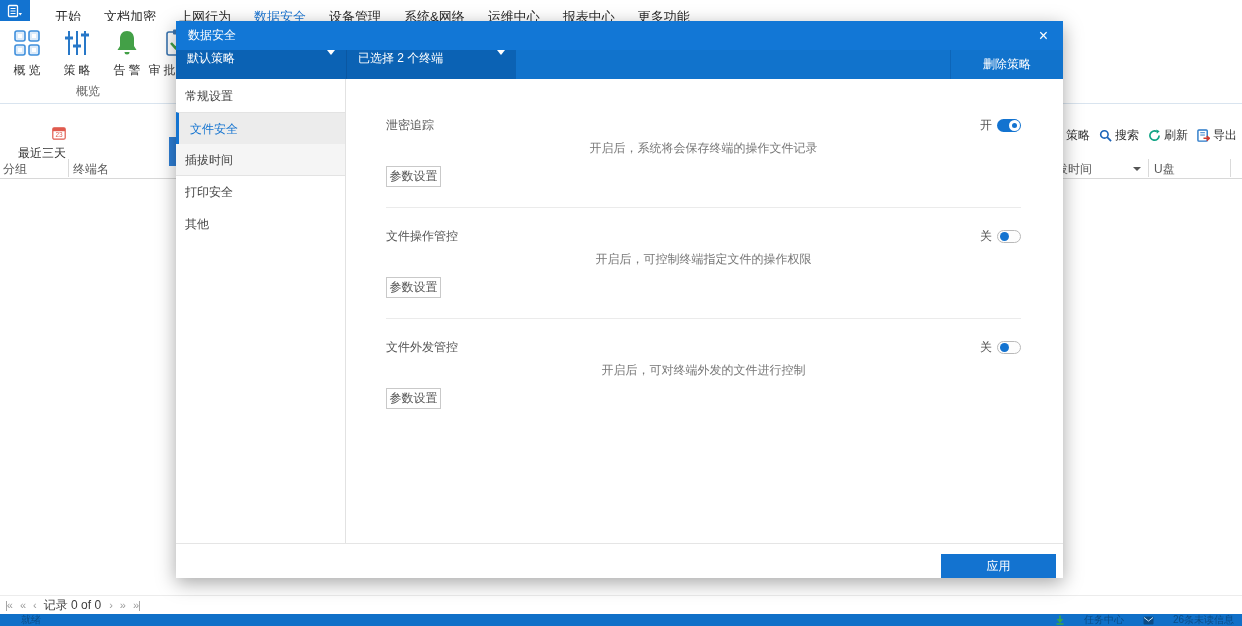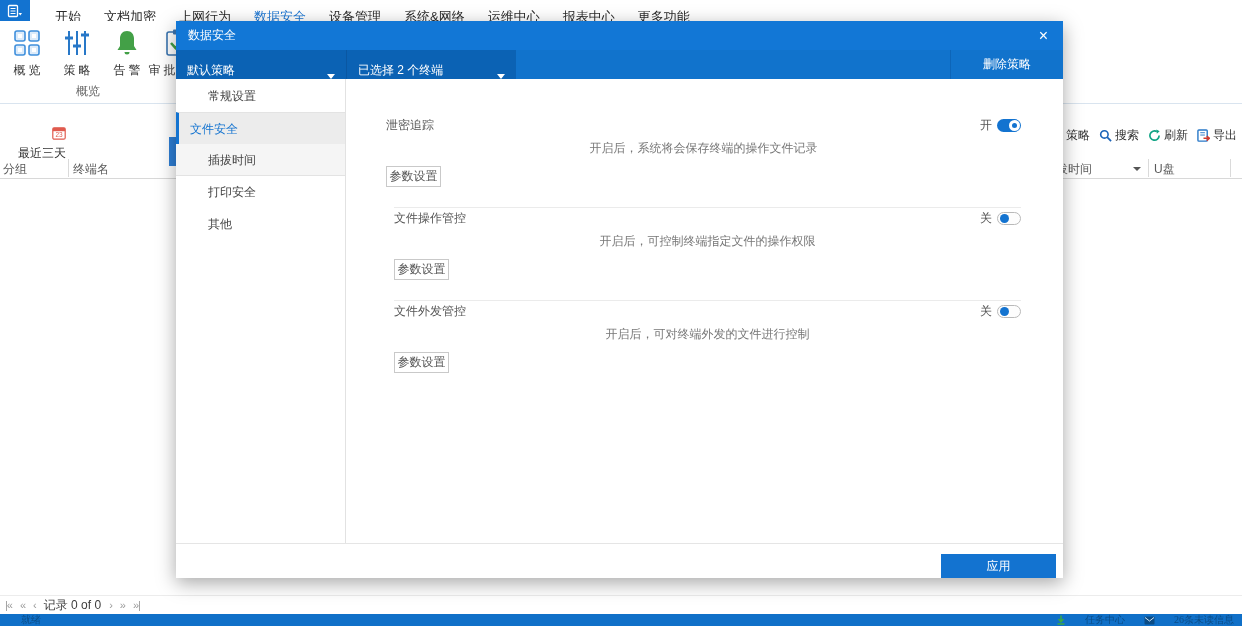--- a/index.html
+++ b/index.html
@@ -48,49 +48,49 @@
     border-top:1px solid #ececec; display:flex; align-items:center; gap:8px;
     padding-left:5px; font-size:11px; color:#9a9a9a; background:#fff; }
   .pager .pg { cursor:pointer; letter-spacing:-1px; }
   .pager .rec { color:#3c3c3c; font-size:12px; }
 
   
   .statusbar { position:absolute; left:0; bottom:0; width:100%; height:12px;
     background:#1070c8; display:flex; align-items:center; font-size:10px;
     color:#0a4c86; line-height:12px; }
   .status-left { margin-left:21px; }
-  .status-right { margin-left:auto; margin-right:8px; display:flex; align-items:center; gap:19px; cursor:pointer;font-family:Liberation Serif, serif; }
+  .status-right { margin-left:auto; margin-right:8px; display:flex; align-items:center; gap:19px; cursor:pointer; }
 
   
   .modal { position:absolute; left:176px; top:21px; width:887px; height:557px;
     background:#fff; box-shadow:0 5px 18px rgba(0,0,0,.35); z-index:10;
     display:flex; flex-direction:column; }
   .m-title { height:29px; background:#1277d6; color:#fff; display:flex;
     align-items:center; padding:0 12px; font-size:12px; flex:0 0 auto; }
   .m-close { margin-left:auto; font-size:16px; line-height:1; cursor:pointer; padding:0 3px; }
   .m-toolbar { height:29px; background:#1173cc; display:flex; align-items:stretch;
     color:#fff; font-size:12px; flex:0 0 auto; }
-  .dd { width:170px; background:#0b62b4; display:flex; align-items:flex-end;
+  .dd { width:170px; background:#0b62b4; display:flex; align-items:flex-start;
     padding:0 11px; cursor:pointer;gap:32px; }
   .dd + .dd { border-left:1px solid #0a57a2; }
   .dd-caret { margin-left:auto; width:0; height:0; border-left:4px solid transparent;
     border-right:4px solid transparent; border-top:5px solid #fff; }
   .m-toolbar .spacer { flex:1; }
   .del-btn { width:113px; border-left:1px solid #0d65b8; display:flex;
     align-items:center; justify-content:center; cursor:pointer; }
   .m-body { flex:1; display:flex; min-height:0; }
   .m-side { width:170px; border-right:1px solid #e2e2e2; flex:0 0 auto; padding-top:1px; }
-  .s-item { height:32px; line-height:32px; padding-left:32px; font-size:12px;
+  .s-item { height:32px; line-height:32px; padding-left:9px; font-size:12px;
     color:#444; cursor:pointer; }
   .s-item.active { background:#ececec; border-left:3px solid #1373d0;
     padding-left:11px; color:#1373d0; border-top:1px solid #e3e3e3; }
   .s-item.shaded { background:#f5f5f5; border-bottom:1px solid #e3e3e3; }
   .m-content { flex:1; padding:38px 42px 0 40px;text-align:center; }
   .sec { padding-bottom:20px; }
-  .sec + .sec { border-top:1px solid #ebebeb; padding-top:2px;margin-left:8px; }
+  .sec + .sec { border-top:1px solid #ebebeb; padding-top:20px; }
   .sec-head { display:flex; align-items:center; justify-content:space-between; height:16px; }
   .sec-title { font-size:12px; color:#555; }
   .switch-wrap { display:flex; align-items:center; gap:5px; font-size:12px; color:#555; }
   .toggle { width:24px; height:13px; border-radius:7px; position:relative; cursor:pointer; }
   .toggle.state-on { background:#1373d0; }
   .toggle.state-on .knob { position:absolute; right:1px; top:1px; width:11px; height:11px;
     border-radius:50%; background:#fff; }
   .toggle.state-on .knob::after { content:""; position:absolute; left:3px; top:3px;
     width:5px; height:5px; border-radius:50%; background:#1373d0; }
   .toggle.state-off { background:#fdfdfd; border:1px solid #b9b9b9; }

